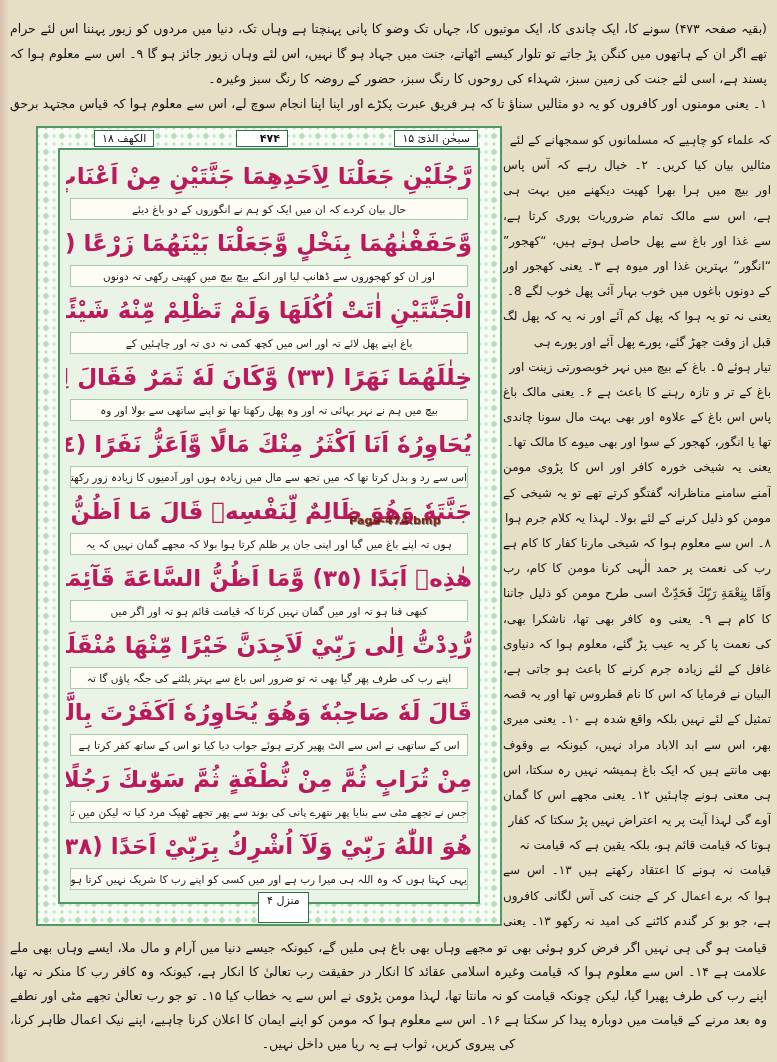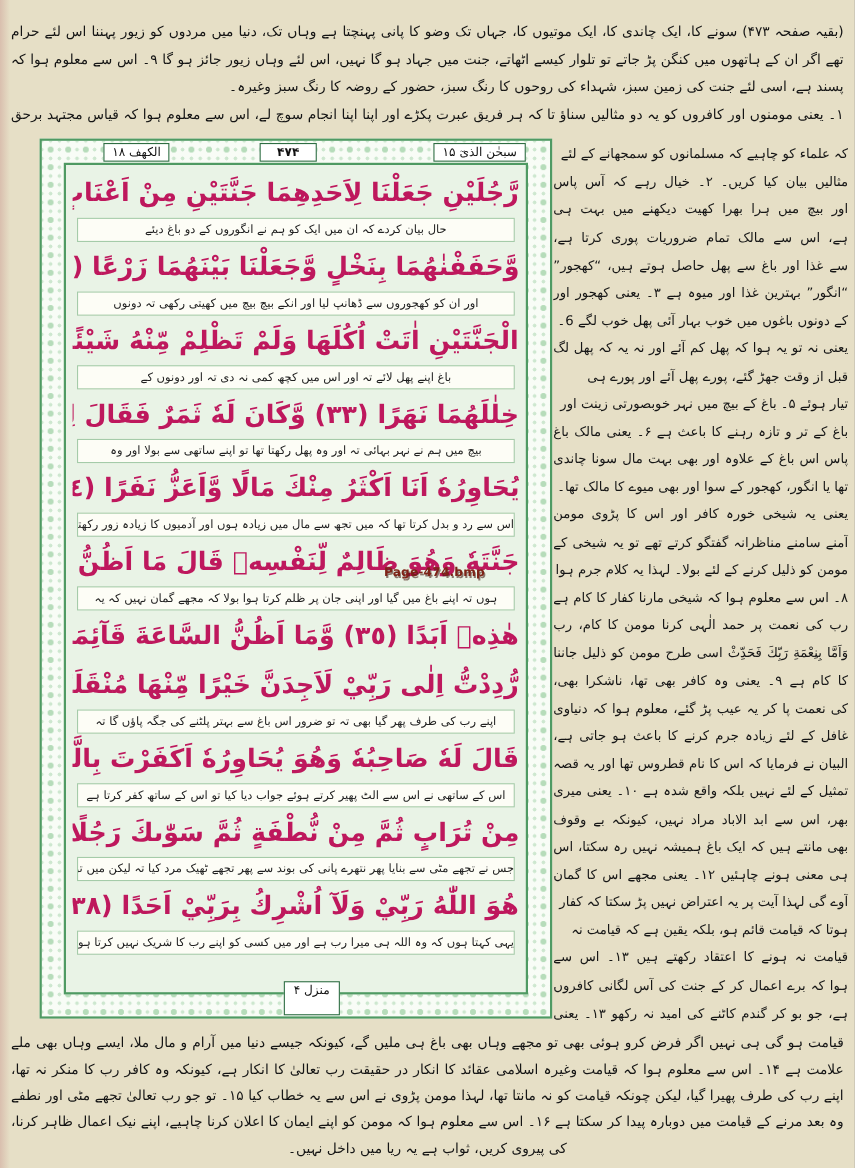--- a/index.html
+++ b/index.html
@@ -50,21 +50,21 @@
     background:var(--box-bg);
     padding:4px 6px 2px;
     overflow:hidden;
   }
   .hdr-box{
     position:absolute;top:2px;height:17px;line-height:15px;
     background:#fff;border:1px solid #2e6e43;
     font-size:11px;padding:0 7px;color:#111;white-space:nowrap;z-index:3;text-align:right;
   }
   .hdr-juz{right:22px;}
-  .hdr-page{left:198px;min-width:52px;text-align:center;font-weight:bold;}
+  .hdr-page{left:198px;min-width:52px;font-weight:bold;}
   .hdr-surah{left:56px;}
   .manzil-badge{
     position:absolute;bottom:1px;left:220px;height:31px;line-height:15px;
     background:#fff;border:1px solid #2e6e43;
     font-size:11px;padding:0 8px;color:#111;white-space:nowrap;z-index:3;
   }
   
   .vrow{margin-bottom:1px;}
   .arabic-line{
     font-family:"DejaVu Sans",sans-serif;font-weight:bold;
@@ -133,40 +133,41 @@
           <div class="urdu-strip">حال بیان کردے کہ ان میں ایک کو ہم نے انگوروں کے دو باغ دیئے</div>
         </div>
 
         <div class="vrow">
           <div class="arabic-line">وَّحَفَفْنٰهُمَا بِنَخْلٍ وَّجَعَلْنَا بَيْنَهُمَا زَرْعًا (٣٢) كِلْتَا</div>
           <div class="urdu-strip">اور ان کو کھجوروں سے ڈھانپ لیا اور انکے بیچ بیچ میں کھیتی رکھی تہ دونوں</div>
         </div>
 
         <div class="vrow">
           <div class="arabic-line">الْجَنَّتَيْنِ اٰتَتْ اُكُلَهَا وَلَمْ تَظْلِمْ مِّنْهُ شَيْئًا وَّفَجَّرْنَا</div>
-          <div class="urdu-strip">باغ اپنے پھل لائے تہ اور اس میں کچھ کمی نہ دی تہ اور دونوں کے</div>
+          <div class="urdu-strip">باغ اپنے پھل لائے تہ اور اس میں کچھ کمی نہ دی تہ اور چاہئیں کے</div>
         </div>
 
         <div class="vrow">
           <div class="arabic-line">خِلٰلَهُمَا نَهَرًا (٣٣) وَّكَانَ لَهٗ ثَمَرٌ فَقَالَ لِصَاحِبِهٖ وَهُوَ</div>
           <div class="urdu-strip">بیچ میں ہم نے نہر بہائی تہ اور وہ پھل رکھتا تھا تو اپنے ساتھی سے بولا اور وہ</div>
         </div>
 
         <div class="vrow">
           <div class="arabic-line">يُحَاوِرُهٗ اَنَا اَكْثَرُ مِنْكَ مَالًا وَّاَعَزُّ نَفَرًا (٣٤) وَدَخَلَ</div>
           <div class="urdu-strip">اس سے رد و بدل کرتا تھا کہ میں تجھ سے مال میں زیادہ ہوں اور آدمیوں کا زیادہ زور رکھتا</div>
         </div>
 
         <div class="vrow">
           <div class="arabic-line">جَنَّتَهٗ وَهُوَ ظَالِمٌ لِّنَفْسِهٖ قَالَ مَا اَظُنُّ اَنْ تَبِيْدَ</div>
           <div class="urdu-strip">ہوں تہ اپنے باغ میں گیا اور اپنی جان پر ظلم کرتا ہوا بولا کہ مجھے گمان نہیں کہ یہ</div>
         </div>
 
         <div class="vrow">
           <div class="arabic-line">هٰذِهٖ اَبَدًا (٣٥) وَّمَا اَظُنُّ السَّاعَةَ قَآئِمَةً وَّلَئِنْ</div>
+          <div class="urdu-strip">کبھی فنا ہو تہ اور میں گمان نہیں کرتا کہ قیامت قائم ہو تہ اور اگر میں</div>
         </div>
 
         <div class="vrow">
           <div class="arabic-line">رُّدِدْتُّ اِلٰى رَبِّيْ لَاَجِدَنَّ خَيْرًا مِّنْهَا مُنْقَلَبًا (٣٦)</div>
           <div class="urdu-strip">اپنے رب کی طرف پھر گیا بھی تہ تو ضرور اس باغ سے بہتر پلٹنے کی جگہ پاؤں گا تہ</div>
         </div>
 
         <div class="vrow">
           <div class="arabic-line">قَالَ لَهٗ صَاحِبُهٗ وَهُوَ يُحَاوِرُهٗ اَكَفَرْتَ بِالَّذِيْ خَلَقَكَ</div>
           <div class="urdu-strip">اس کے ساتھی نے اس سے الٹ پھیر کرتے ہوئے جواب دیا کیا تو اس کے ساتھ کفر کرتا ہے</div>
@@ -193,21 +194,21 @@
       <div class="cline">مثالیں بیان کیا کریں۔ ۲۔ خیال رہے کہ آس پاس سبزہ باغ</div>
 
       <div class="cline">اور بیچ میں ہرا بھرا کھیت دیکھنے میں بہت ہی خوشنما ہوتا</div>
 
       <div class="cline">ہے، اس سے مالک تمام ضروریات پوری کرتا ہے، کھیت</div>
 
       <div class="cline">سے غذا اور باغ سے پھل حاصل ہوتے ہیں، “کھجور” اور</div>
 
       <div class="cline">“انگور” بہترین غذا اور میوہ ہے ۳۔ یعنی کھجور اور انگور</div>
 
-      <div class="cline">کے دونوں باغوں میں خوب بہار آئی پھل خوب لگے 6۔</div>
+      <div class="cline">کے دونوں باغوں میں خوب بہار آئی پھل خوب لگے 8۔</div>
 
       <div class="cline">یعنی نہ تو یہ ہوا کہ پھل کم آئے اور نہ یہ کہ پھل لگ کر</div>
 
       <div class="cline">قبل از وقت جھڑ گئے، پورے پھل آئے اور پورے ہی</div>
 
       <div class="cline">تیار ہوئے ۵۔ باغ کے بیچ میں نہر خوبصورتی زینت اور</div>
 
       <div class="cline">باغ کے تر و تازہ رہنے کا باعث ہے ۶۔ یعنی مالک باغ کے</div>
 
       <div class="cline">پاس اس باغ کے علاوہ اور بھی بہت مال سونا چاندی وغیرہ</div>

